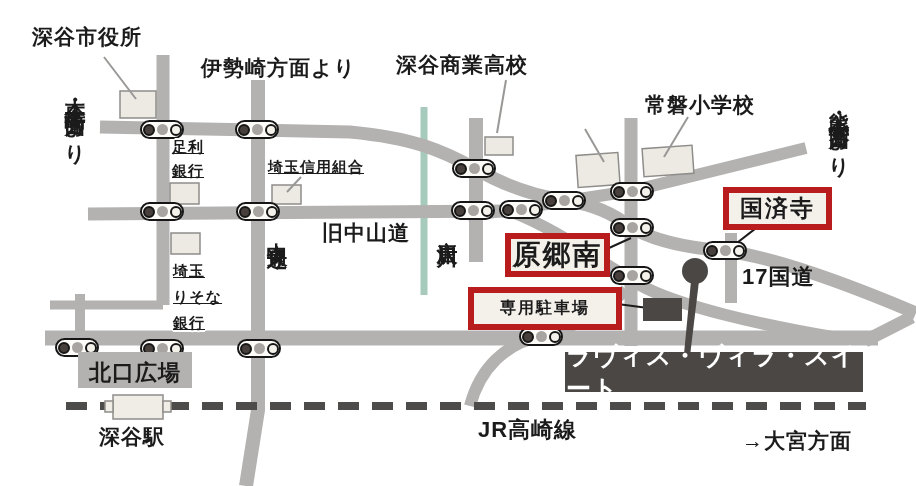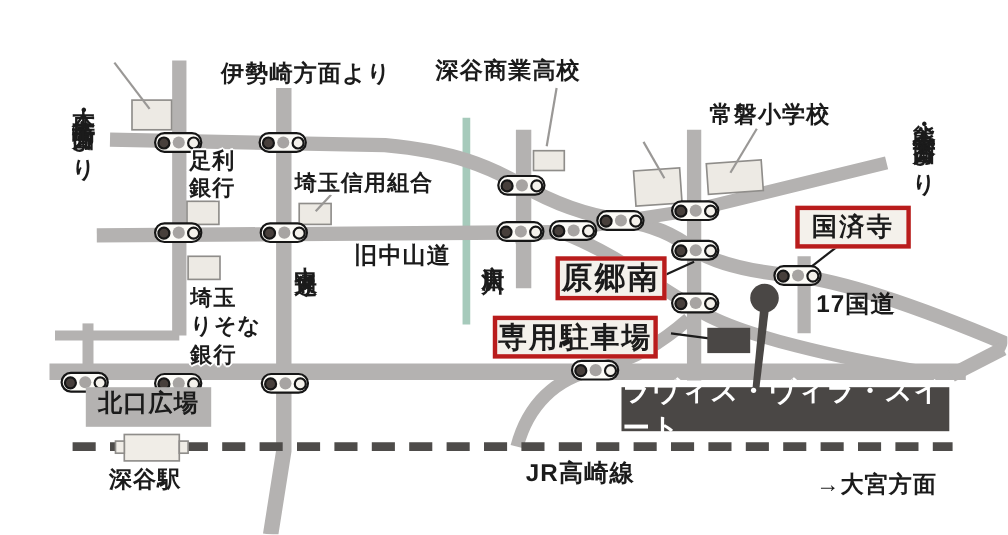--- a/index.html
+++ b/index.html
@@ -1,30 +1,30 @@
 <!DOCTYPE html>
 <html><head>
 <meta charset="utf-8">
 <style>
   html,body{margin:0;padding:0;background:#fff;}
   #map{position:relative;width:916px;height:486px;background:#ffffff;overflow:hidden;
        font-family:"Liberation Sans","DejaVu Sans",sans-serif;color:#1b1b1b;}
   #roads{position:absolute;left:0;top:0;}
   .lbl{position:absolute;font-weight:600;white-space:pre-line;line-height:25px;letter-spacing:1px;}
   .fs21{font-size:21px;}
-  .fs20{font-size:20px;line-height:24px;}
+  .fs20{font-size:15px;line-height:24px;text-decoration:underline;}
   .fs22{font-size:22px;}
   .vert{writing-mode:vertical-rl;letter-spacing:3px;line-height:22px;}
   .halo{text-shadow:-2px 0 #fff,2px 0 #fff,0 -2px #fff,0 2px #fff,
         -1px -1px #fff,1px 1px #fff,-1px 1px #fff,1px -1px #fff;}
-  .boxlbl{position:absolute;background:#f4f1eb;border:4px solid #b91c1c;
+  .boxlbl{position:absolute;background:#f4f1eb;border:6px solid #b91c1c;
         display:flex;align-items:center;justify-content:center;
         font-weight:600;letter-spacing:2px;}
   .plaza{position:absolute;left:78px;top:352px;width:114px;height:36px;
-        background:#b4b2b1;display:flex;align-items:flex-start;justify-content:center;
+        background:#b4b2b1;display:flex;align-items:flex-end;justify-content:center;
         font-size:22px;font-weight:600;letter-spacing:1px;}
   .banner{position:absolute;left:565px;top:352px;width:298px;height:40px;
         background:#4a4745;color:#ffffff;display:flex;align-items:center;
         padding-left:1px;font-size:25px;font-weight:600;letter-spacing:1px;box-sizing:border-box;}
   
   .sig{position:absolute;width:44px;height:19px;background:#fdfcf8;border:2px solid #161616;
        border-radius:10px;box-sizing:border-box;display:flex;align-items:center;
        justify-content:center;gap:2px;}
   .sig i{display:block;border-radius:50%;}
   .sig .d{width:12px;height:12px;background:#473f3b;border:2px solid #161616;box-sizing:border-box;}
@@ -166,20 +166,21 @@
       <i class="d"></i>
       <i class="m"></i>
       <i class="l"></i>
     </div>
   <div class="sig" style="left:519px;top:327px">
       <i class="d"></i>
       <i class="m"></i>
       <i class="l"></i>
     </div>
 
+  <div class="lbl fs21" style="left:32px;top:24px">深谷市役所</div>
   <div class="lbl fs21 vert" style="left:64px;top:82px">本庄・高崎方面より</div>
   <div class="lbl fs21" style="left:396px;top:52px">深谷商業高校</div>
   <div class="lbl fs21" style="left:201px;top:55px">伊勢崎方面より</div>
   <div class="lbl fs21" style="left:645px;top:92px">常磐小学校</div>
   <div class="lbl fs21 vert" style="left:828px;top:95px">熊谷・大宮方面より</div>
   <div class="lbl fs20 halo" style="left:172px;top:135px">足利
 銀行</div>
   <div class="lbl fs20 halo" style="left:268px;top:155px">埼玉信用組合</div>
   <div class="lbl fs21 halo" style="left:322px;top:220px">旧中山道</div>
   <div class="lbl fs21 vert halo" style="left:436px;top:224px">唐沢川</div>
@@ -191,21 +192,21 @@
   <div class="lbl fs21" style="left:99px;top:424px">深谷駅</div>
   <div class="lbl fs22" style="left:478px;top:417px">JR高崎線</div>
   <div class="lbl fs21" style="left:742px;top:428px">→大宮方面</div>
 
   <div class="boxlbl" style="left:505px;top:233px;width:93px;height:32px;font-size:28px">
     <span>原郷南</span>
   </div>
   <div class="boxlbl" style="left:723px;top:187px;width:97px;height:31px;font-size:23px">
     <span>国済寺</span>
   </div>
-  <div class="boxlbl" style="left:448px;top:287px;width:142px;height:31px;font-size:26px">
+  <div class="boxlbl" style="left:468px;top:287px;width:142px;height:31px;font-size:16px">
     <span>専用駐車場</span>
   </div>
 
   <div class="plaza">
     <span>北口広場</span>
   </div>
 
   <div class="banner">
     <span>ラヴィス・ヴィラ・スイート</span>
   </div>

